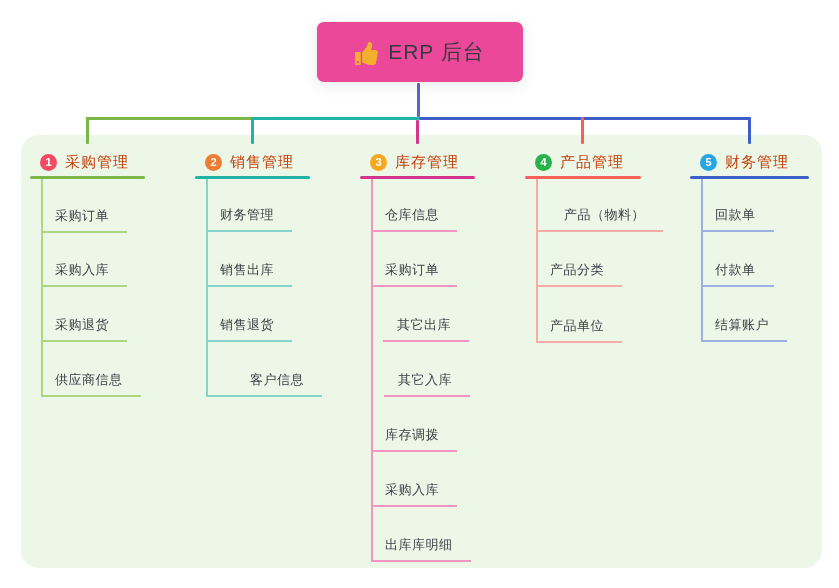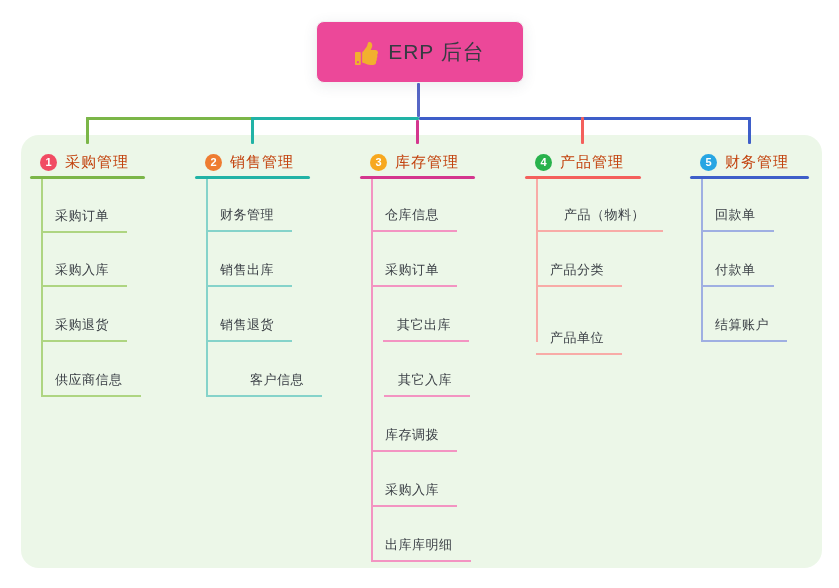--- a/index.html
+++ b/index.html
@@ -108,21 +108,21 @@
       </div>
       <div>
         <div class="branch-title" style="left: 525px; top: 150px; width: 116px;">
           <span class="badge" style="background: rgb(40, 178, 76);">4</span>
           <span class="branch-label">产品管理</span>
         </div>
         <div class="title-underline" style="left: 525px; top: 176px; width: 116px; background: rgb(244, 96, 92);"></div>
         <div class="spine" style="left: 536px; top: 179px; height: 163px; background: rgb(248, 171, 167);"></div>
         <div class="child" style="left: 536px; top: 205px; border-bottom-color: rgb(248, 171, 167); padding-left: 28px;">产品（物料）</div>
         <div class="child" style="left: 536px; top: 260px; border-bottom-color: rgb(248, 171, 167);">产品分类</div>
-        <div class="child" style="left: 536px; top: 328px; border-bottom-color: rgb(248, 171, 167);">产品单位</div>
+        <div class="child" style="left: 536px; top: 316px; border-bottom-color: rgb(248, 171, 167);">产品单位</div>
       </div>
       <div>
         <div class="branch-title" style="left: 690px; top: 150px; width: 119px;">
           <span class="badge" style="background: rgb(39, 166, 227);">5</span>
           <span class="branch-label">财务管理</span>
         </div>
         <div class="title-underline" style="left: 690px; top: 176px; width: 119px; background: rgb(62, 94, 201);"></div>
         <div class="spine" style="left: 701px; top: 179px; height: 163px; background: rgb(159, 175, 226);"></div>
         <div class="child" style="left: 701px; top: 205px; border-bottom-color: rgb(159, 175, 226);">回款单</div>
         <div class="child" style="left: 701px; top: 260px; border-bottom-color: rgb(159, 175, 226);">付款单</div>

